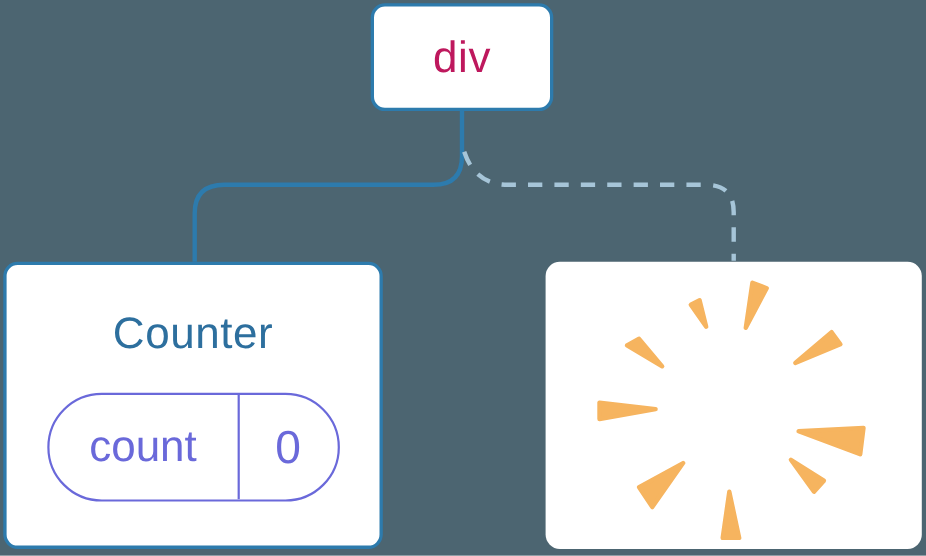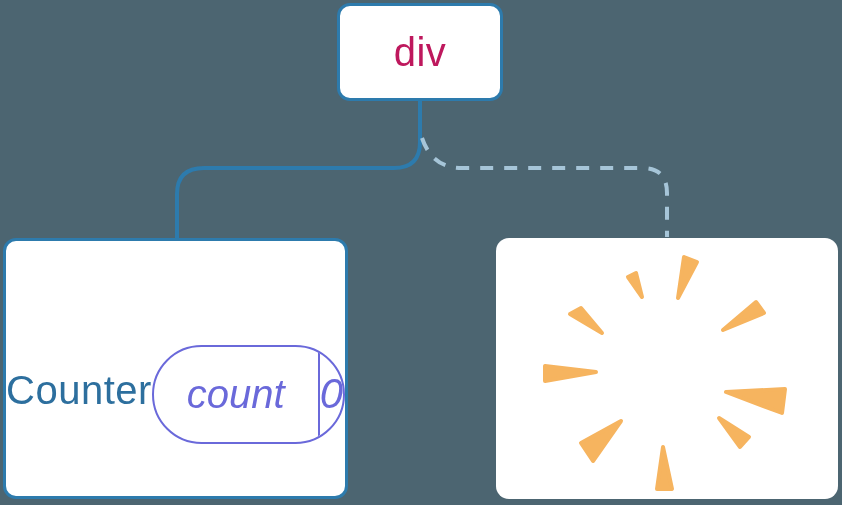--- a/index.html
+++ b/index.html
@@ -41,42 +41,41 @@
     font-weight: 500;
     letter-spacing: 0.5px;
   }
   .counter-card {
     left: 3px;
     top: 238px;
     width: 345px;
     height: 261px;
     border: 3px solid #2D7BAD;
     display: flex;
-    flex-direction: row;
+    flex-direction: column;
     align-items: center;
   }
   .counter-title {
     margin-top: 42px;
     color: #2D6F9E;
     font-size: 40px;
     font-weight: 500;
     line-height: 1;
     letter-spacing: 0.5px;
   }
   .state-pill {
-    margin-top: 51px;
+    margin-top: 34px;
     width: 266px;
     height: 99px;
     border: 2.5px solid #6A69DA;
     border-radius: 50px;
     box-sizing: border-box;
     display: flex;
     align-items: stretch;
     overflow: hidden;
-    font-style: italic;
   }
   .pill-key-section {
     width: 171px;
     display: flex;
     align-items: center;
     justify-content: center;
     border-right: 2.5px solid #6A69DA;
   }
   .pill-value-section {
     flex: 1;

